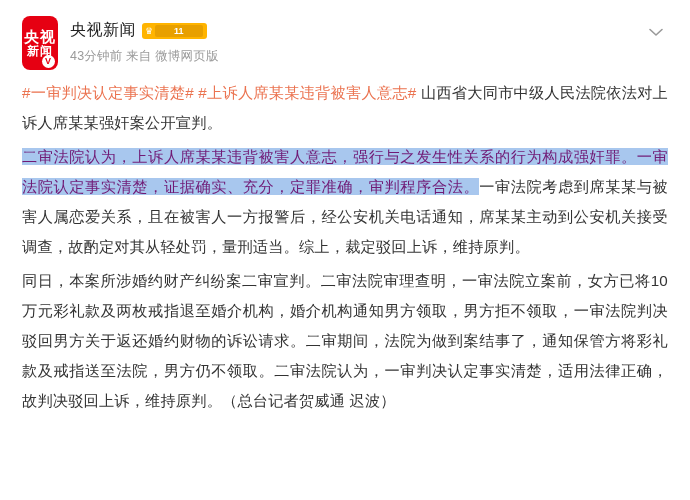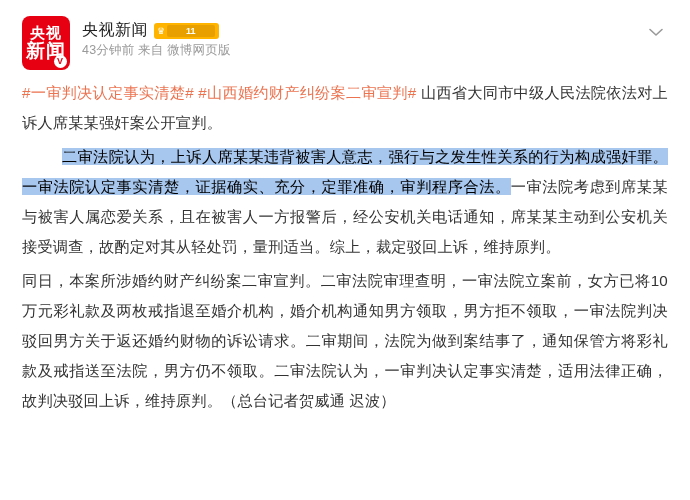--- a/index.html
+++ b/index.html
@@ -21,42 +21,42 @@
     background: #ffffff;
   }
   
   .post-header {
     display: flex;
     align-items: flex-start;
     padding: 16px 22px 4px 22px;
     position: relative;
   }
   .avatar {
-    width: 48px;
+    width: 36px;
     height: 54px;
     border-radius: 8px;
     background: #e60012;
     color: #ffffff;
     flex: 0 0 auto;
     display: flex;
     flex-direction: column;
     align-items: center;
     justify-content: center;
     font-weight: bold;
     line-height: 1.05;
     letter-spacing: 1px;
     position: relative;
     overflow: hidden;
   }
   .avatar .a-line1 {
     font-size: 15px;
     color: #ffffff;
   }
   .avatar .a-line2 {
-    font-size: 19px;
+    font-size: 12px;
     color: #ffffff;
   }
   .avatar .v-badge {
     position: absolute;
     right: 3px;
     bottom: 2px;
     width: 13px;
     height: 13px;
     border-radius: 50%;
     background: #ffffff;
@@ -99,21 +99,21 @@
   .crown-badge .lvl {
     color: #ffffff;
     font-size: 9px;
     line-height: 12px;
     font-weight: bold;
     background: #e8a000;
     border-radius: 2px;
     padding: 0 19px;
   }
   .sub-row {
-    margin-top: 1px;
+    margin-top: 7px;
     font-size: 12.5px;
     color: #9a9a9a;
     letter-spacing: 0.2px;
   }
   .chevron-btn {
     position: absolute;
     right: 24px;
     top: 22px;
     width: 20px;
     height: 20px;
@@ -130,22 +130,21 @@
   }
   .post-body p {
     margin: 0 0 4px 0;
     text-align: justify;
   }
   .topic {
     color: #eb7350;
   }
   .hl-sel {
     background: #a8c7ee;
-    color: #000000;
-    margin-left: 40px;
+    color: #701a75;
   }
 </style>
 </head>
 <body>
 
 <div class="page">
 
   <div class="post-header">
     <div class="avatar">
       <span class="a-line1">央视</span>
@@ -163,18 +162,18 @@
       <div class="sub-row">43分钟前  来自 微博网页版</div>
     </div>
     <div class="chevron-btn">
       <svg width="20" height="20" viewBox="0 0 20 20" aria-hidden="true">
         <path d="M4 7.5 L10 13 L16 7.5" fill="none" stroke="#999999" stroke-width="1.6" stroke-linecap="round" stroke-linejoin="round"></path>
       </svg>
     </div>
   </div>
 
   <div class="post-body">
-      <p><span class="topic">#一审判决认定事实清楚#</span><span> </span><span class="topic">#山西婚约财产纠纷案二审宣判#</span><span> 山西省大同市中级人民法院依法对上诉人席某某强奸案公开宣判。</span></p>
+      <p><span class="topic">#一审判决认定事实清楚#</span><span> </span><span class="topic">#上诉人席某某违背被害人意志#</span><span> 山西省大同市中级人民法院依法对上诉人席某某强奸案公开宣判。</span></p>
       <p><span class="hl-sel">二审法院认为，上诉人席某某违背被害人意志，强行与之发生性关系的行为构成强奸罪。一审法院认定事实清楚，证据确实、充分，定罪准确，审判程序合法。</span><span>一审法院考虑到席某某与被害人属恋爱关系，且在被害人一方报警后，经公安机关电话通知，席某某主动到公安机关接受调查，故酌定对其从轻处罚，量刑适当。综上，裁定驳回上诉，维持原判。</span></p>
       <p><span>同日，本案所涉婚约财产纠纷案二审宣判。二审法院审理查明，一审法院立案前，女方已将10万元彩礼款及两枚戒指退至婚介机构，婚介机构通知男方领取，男方拒不领取，一审法院判决驳回男方关于返还婚约财物的诉讼请求。二审期间，法院为做到案结事了，通知保管方将彩礼款及戒指送至法院，男方仍不领取。二审法院认为，一审判决认定事实清楚，适用法律正确，故判决驳回上诉，维持原判。（总台记者贺威通 迟波）</span></p>
     </div>
 
 </div>
 
 </body></html>

